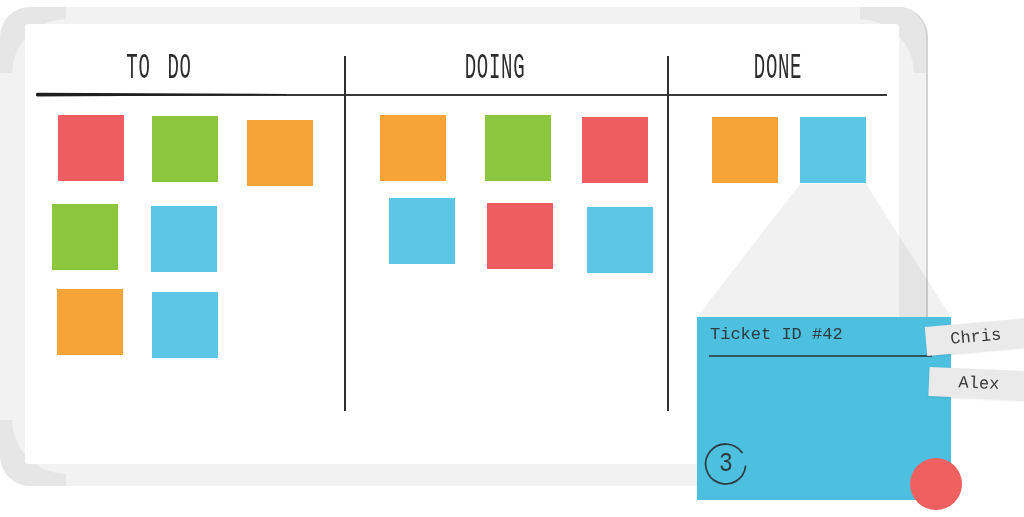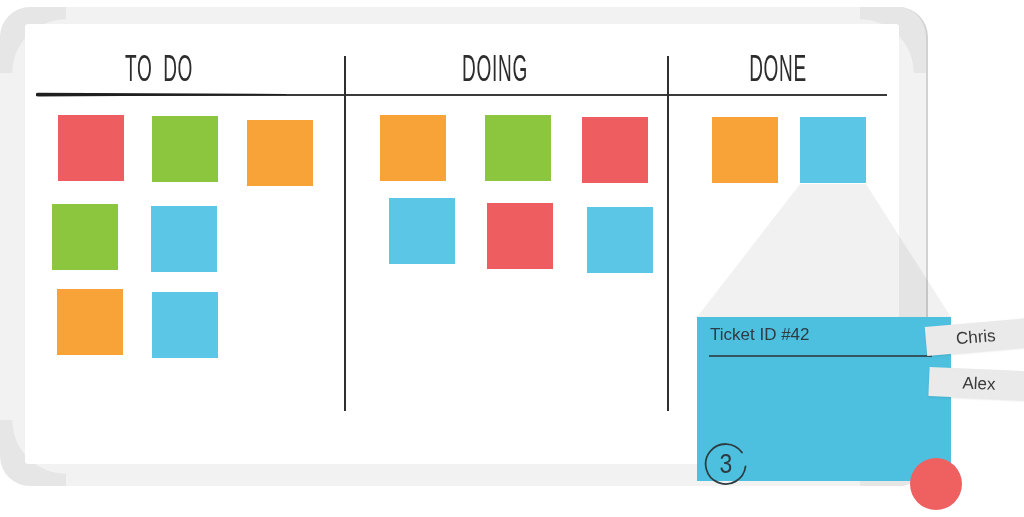--- a/index.html
+++ b/index.html
@@ -1,19 +1,19 @@
 <!DOCTYPE html>
 <html><head>
 <meta charset="utf-8">
 <style>
   * { margin:0; padding:0; box-sizing:border-box; }
   html,body { background:#fff; }
   .stage {
     position:relative; width:1024px; height:517px; overflow:hidden;
-    background:#fff; font-family:Liberation Sans, sans-serif;
+    background:#fff; font-family:Liberation Mono, monospace;
   }
 
   
   .board {
     position:absolute; left:0; top:7px; width:928px; height:479px;
     background:#f2f2f2; border-radius:30px; overflow:hidden;
     border-right:2px solid #d2d2d2;
   }
   .corner { position:absolute; width:66px; height:66px; }
   .corner.tl { left:0; top:0;     background:radial-gradient(circle at 100% 100%, rgba(0,0,0,0) 0 57%, rgba(0,0,0,0.05) 58%); }
@@ -44,21 +44,21 @@
   .div-1 { left:344px; }
   .div-2 { left:667px; }
 
   
   .note { position:absolute; width:66px; height:66px; }
 
   
   .magnifier { position:absolute; left:0; top:0; pointer-events:none; }
 
   
-  .card { position:absolute; left:697px; top:317px; width:254px; height:164px; }
+  .card { position:absolute; left:697px; top:317px; width:254px; height:183px; }
   .card-title { position:absolute; left:13px; top:8px; font-size:17px; color:#2e3b41; }
   .card-rule  { position:absolute; left:12px; top:38px; width:223px; height:2px; background:#2e3b41; opacity:.8; }
   .card-desc  { position:absolute; left:13px; top:45px; width:218px; font-size:16px; line-height:27px; color:#2e3b41; }
   .points-badge { position:absolute; left:6px; top:124px; width:46px; height:46px; }
   .points-badge svg { position:absolute; left:0; top:0; }
   .points-num {
     position:absolute; left:0; top:0; width:46px; height:46px;
     display:flex; align-items:center; justify-content:center;
     font-size:27px; color:#2e3b41; transform:scale(0.85,1.05);
   }

